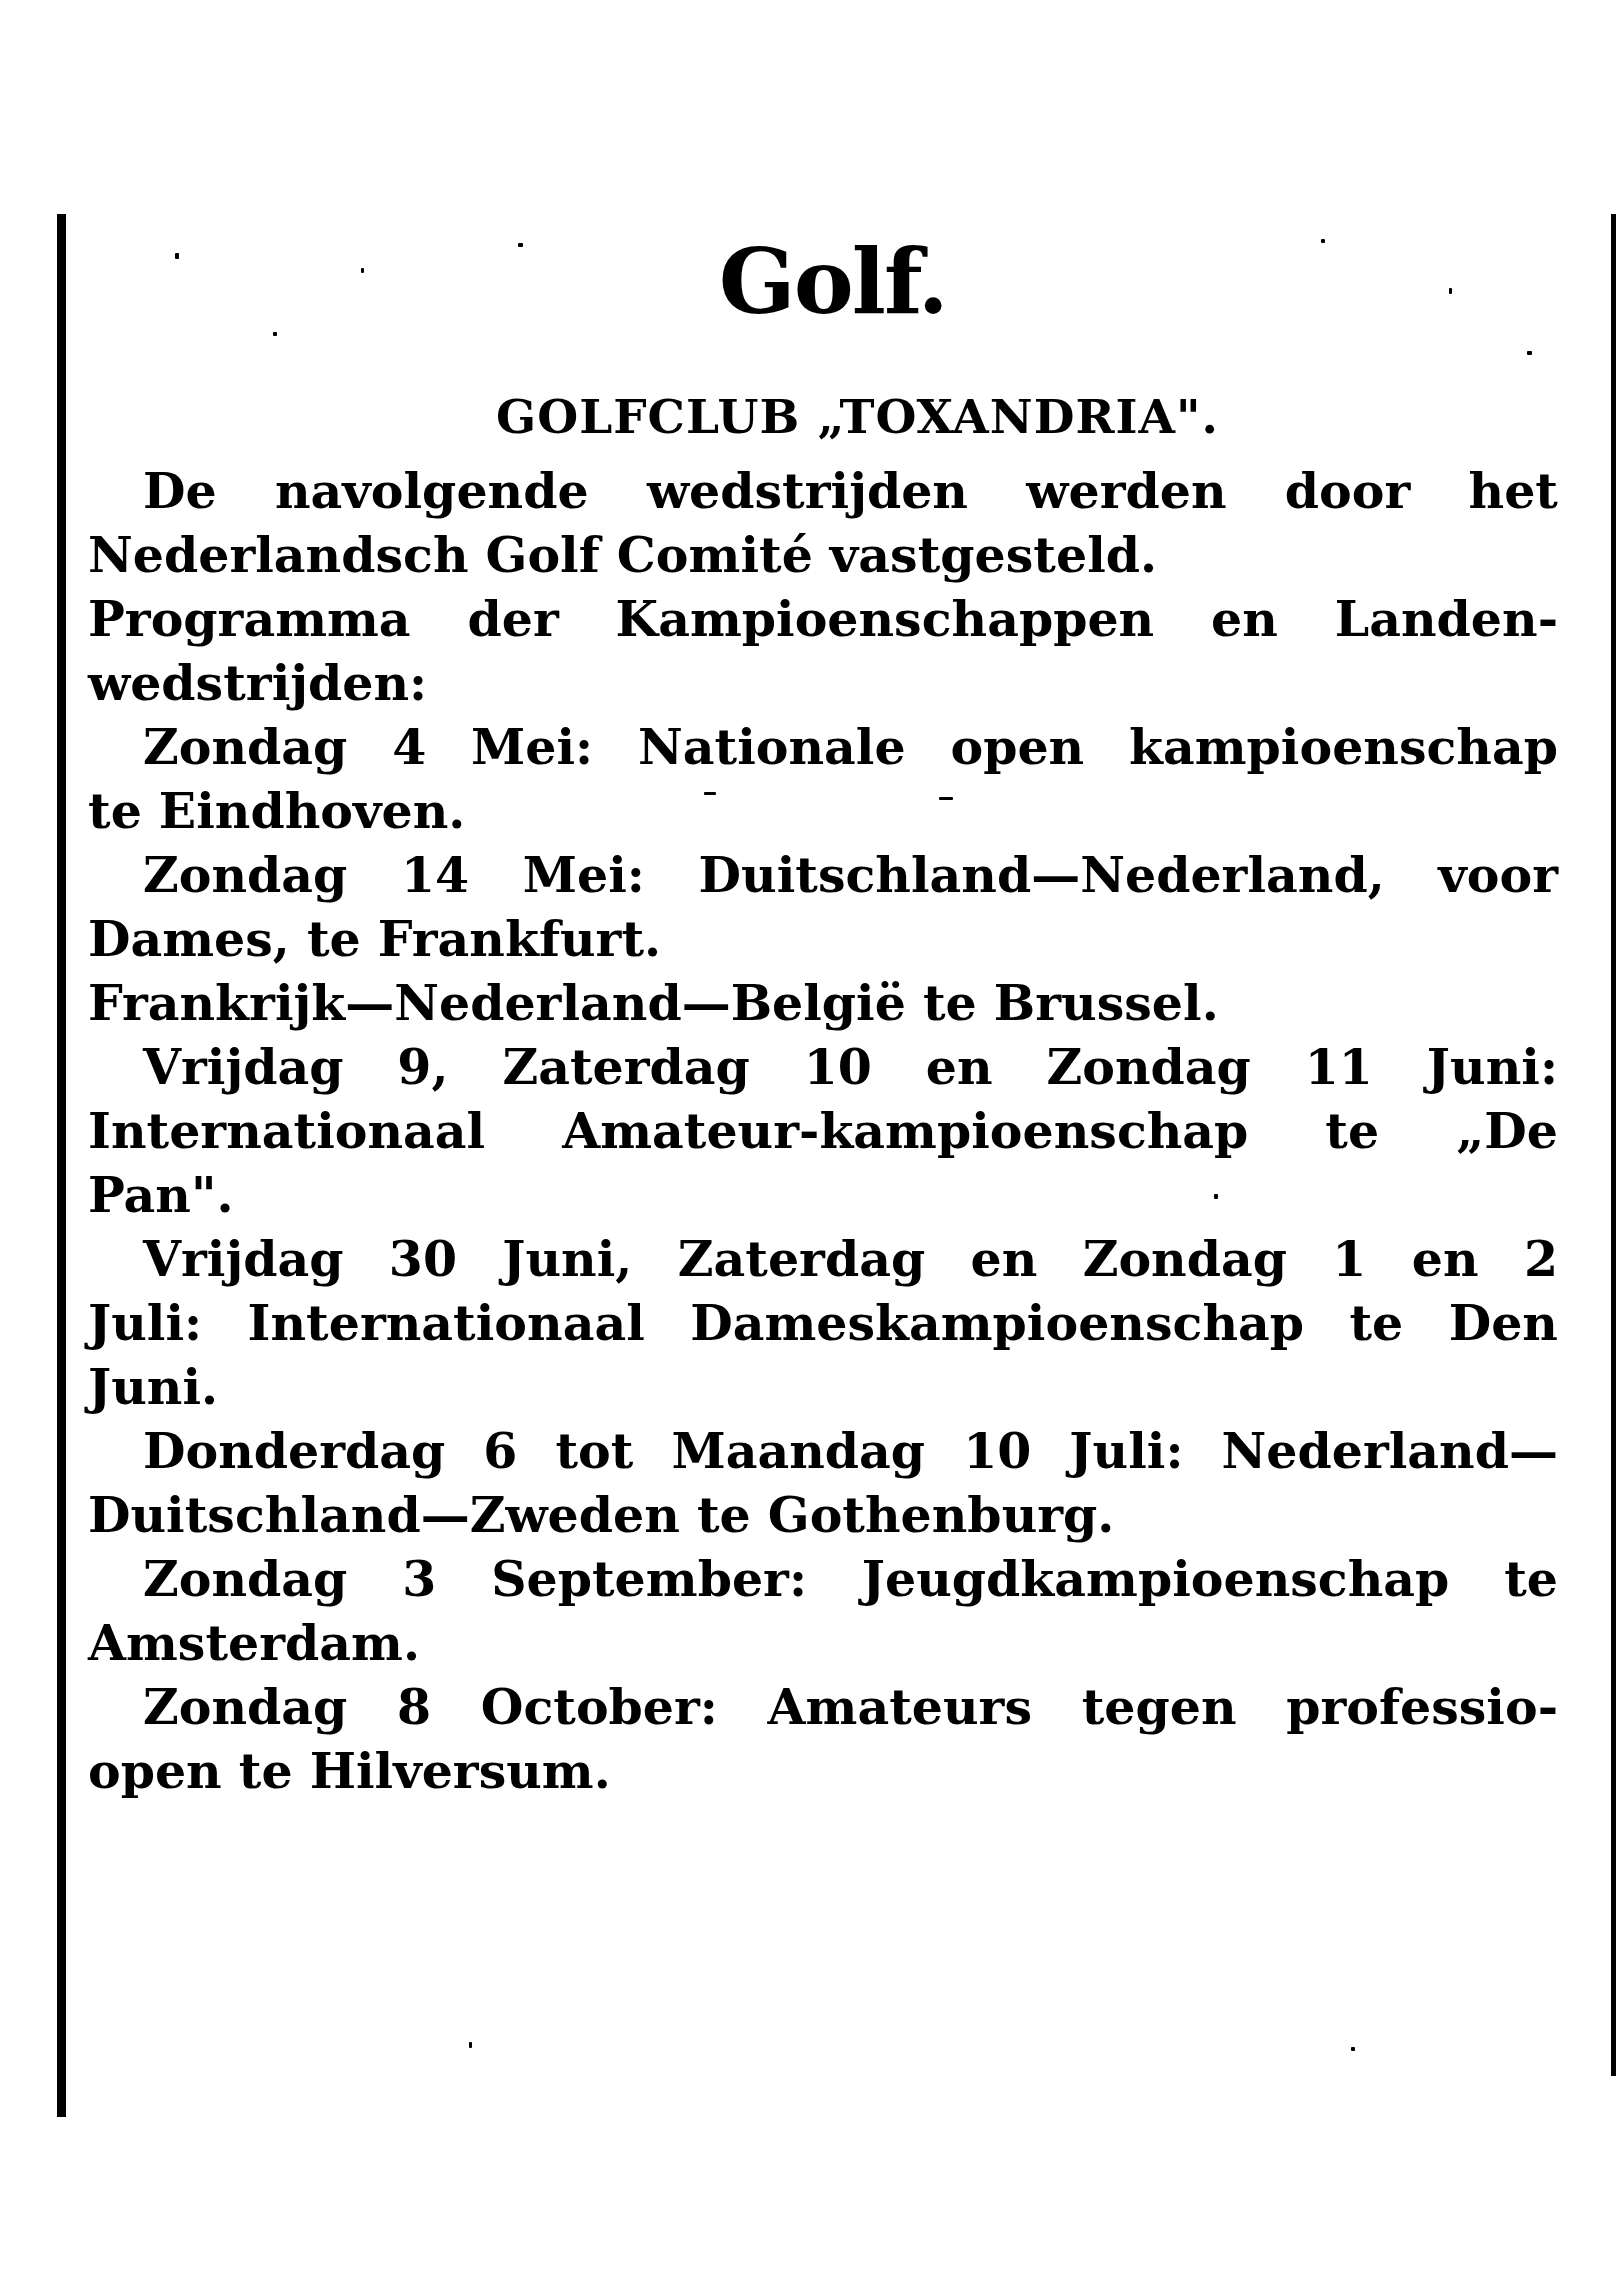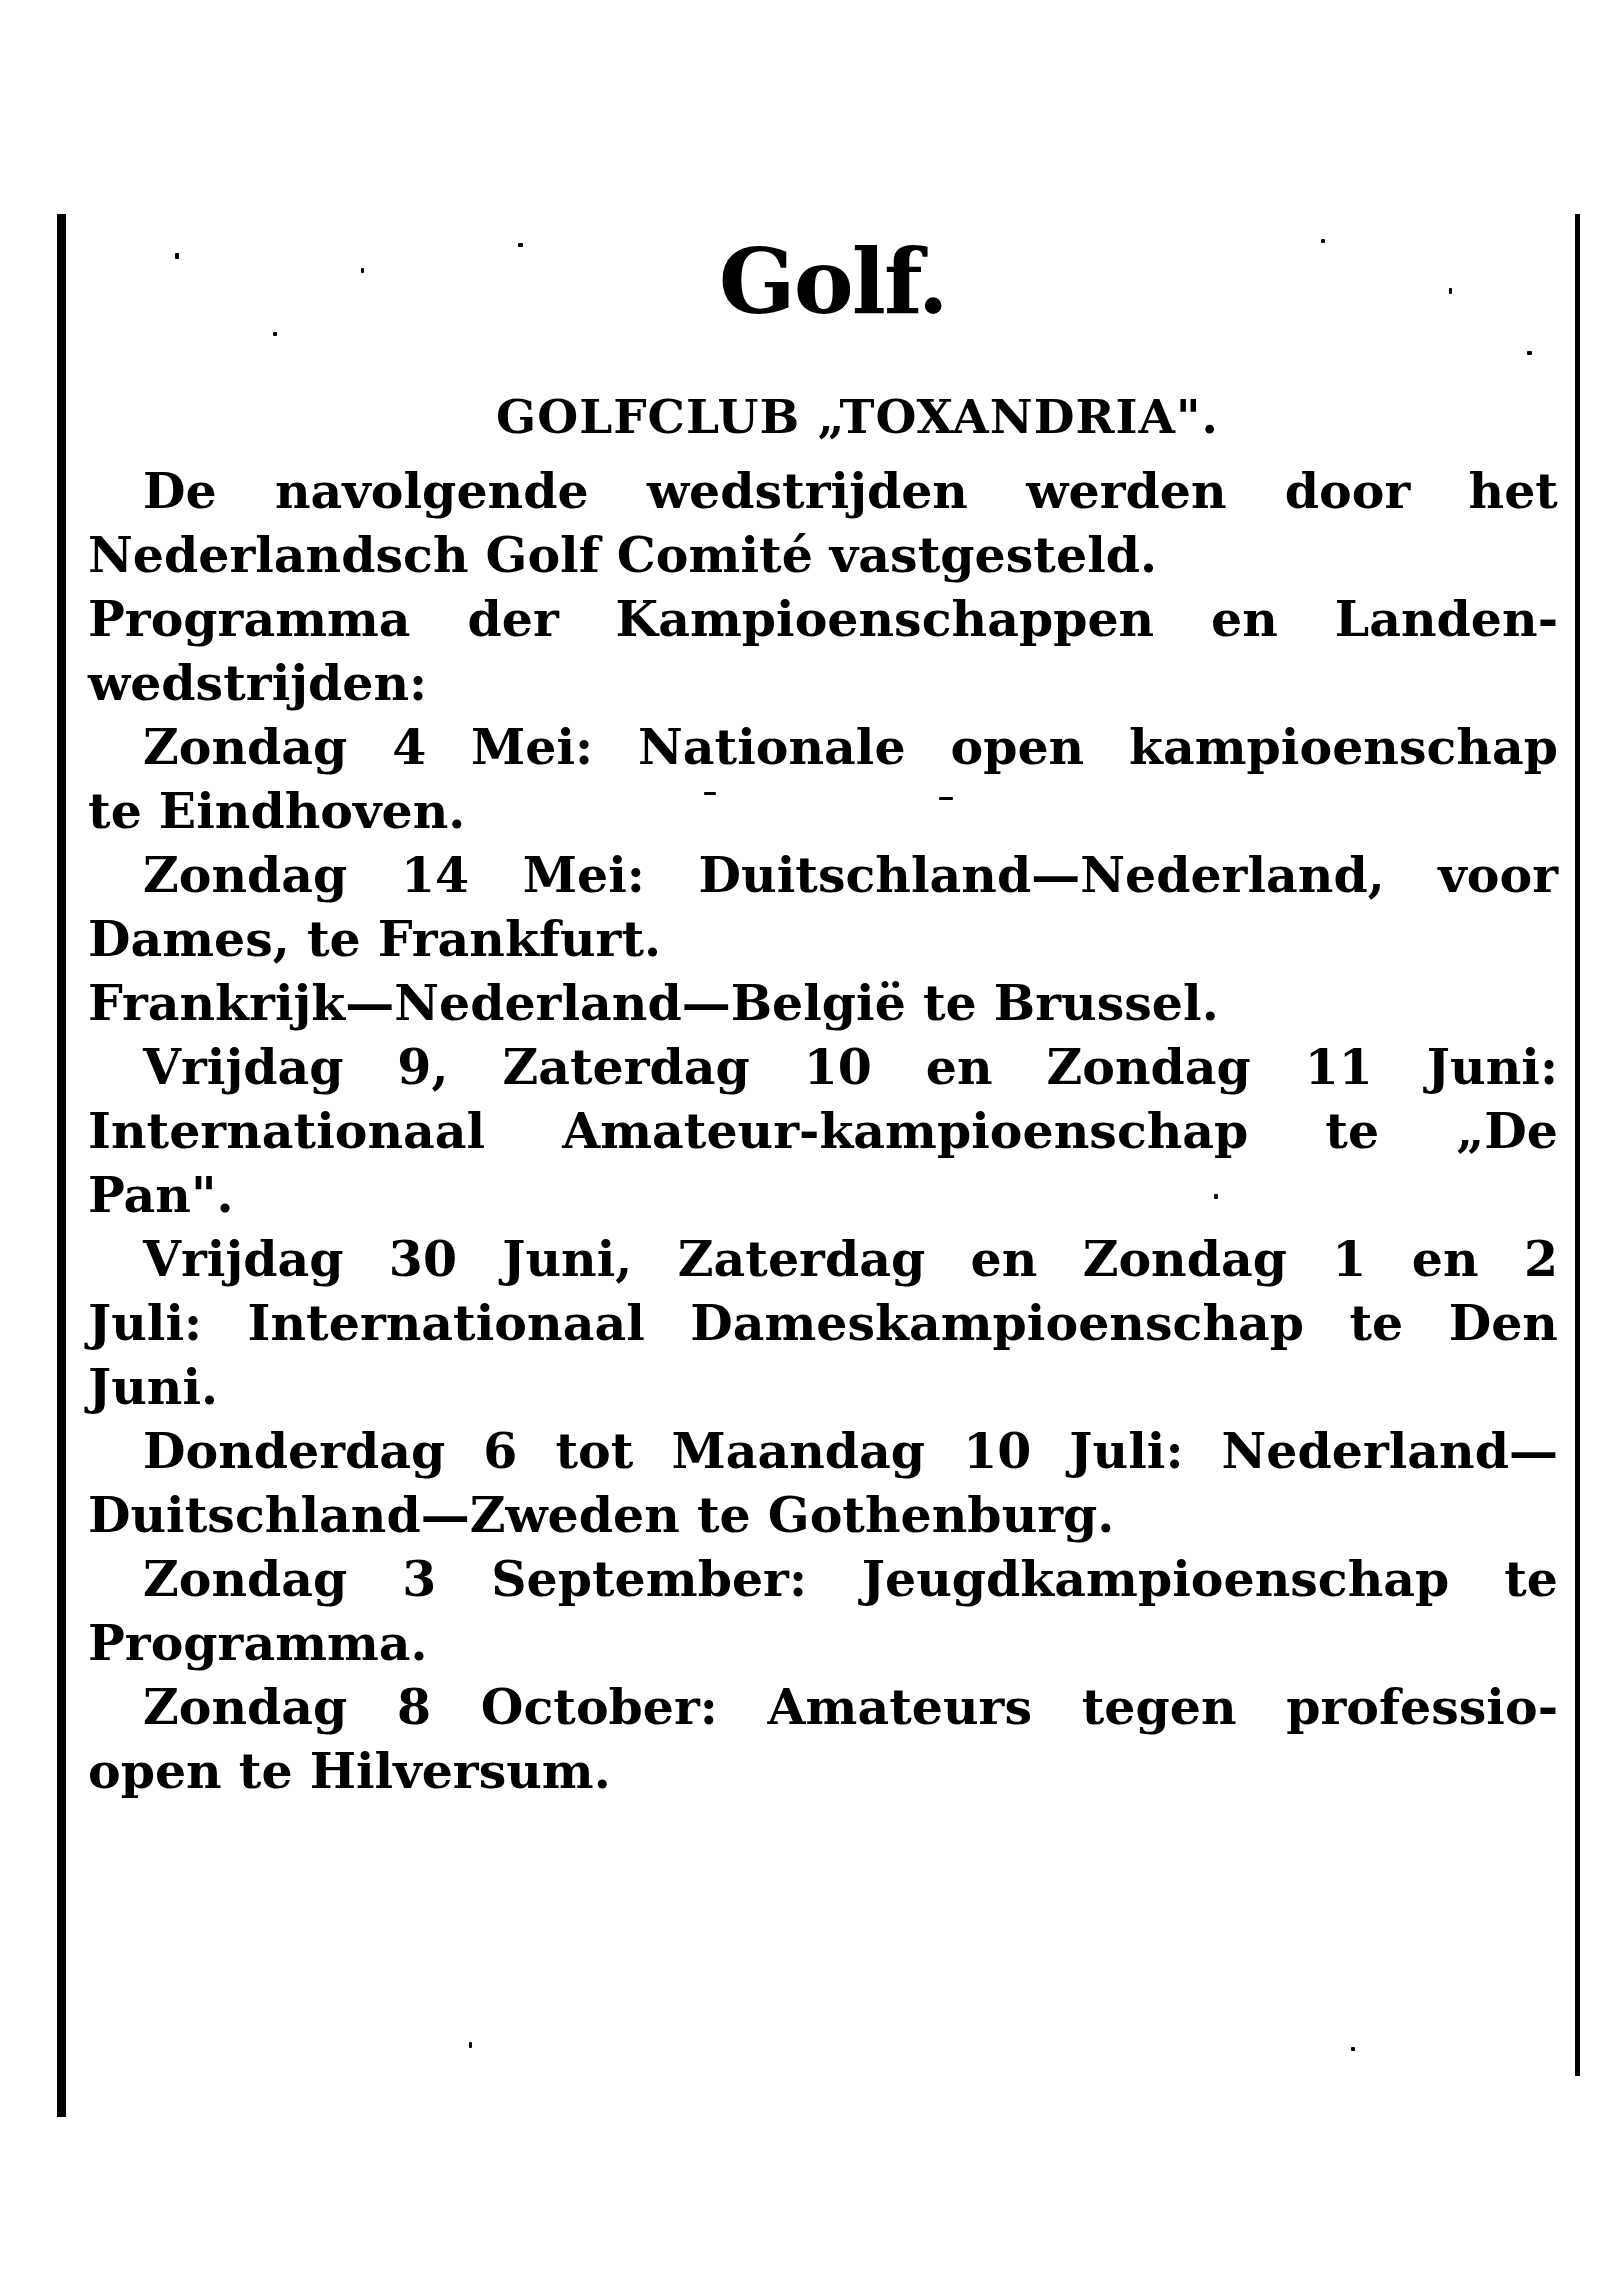--- a/index.html
+++ b/index.html
@@ -1,20 +1,20 @@
 <!DOCTYPE html>
 <html><head>
 <meta charset="utf-8">
 <style>
   html, body { margin: 0; padding: 0; background: #ffffff; }
   body { width: 1620px; height: 2293px; position: relative; overflow: hidden; }
   .clipping {
     position: absolute;
     left: 57px; top: 214px;
-    width: 1523px; height: 1903px;
+    width: 1523px; height: 1903px; padding-left: 36px;
   }
   .border-left {
     position: absolute; left: 0; top: 0;
     width: 8.8px; height: 1903px; background: #000;
   }
   .border-right {
     position: absolute; right: 0; top: 0;
     width: 4.9px; height: 1862px; background: #000;
   }
   .article {
@@ -99,21 +99,21 @@
         <span class="line indent">Vrijdag 30 Juni, Zaterdag en Zondag 1 en 2</span>
         <span class="line">Juli: Internationaal Dameskampioenschap te Den</span>
         <span class="line last">Juni.</span>
       </p>
       <p class="para">
         <span class="line indent">Donderdag 6 tot Maandag 10 Juli: Nederland—</span>
         <span class="line last">Duitschland—Zweden te Gothenburg.</span>
       </p>
       <p class="para">
         <span class="line indent">Zondag 3 September: Jeugdkampioenschap te</span>
-        <span class="line last">Programma.</span>
+        <span class="line last">Amsterdam.</span>
       </p>
       <p class="para">
         <span class="line indent">Zondag 8 October: Amateurs tegen professio-</span>
         <span class="line last">open te Hilversum.</span>
       </p>
     </div>
   </div>
 
   <div class="speck" style="left:118px;top:39px;width:3.9px;height:5.9px"></div>
   <div class="speck" style="left:304px;top:54px;width:2.9px;height:4.9px"></div>

